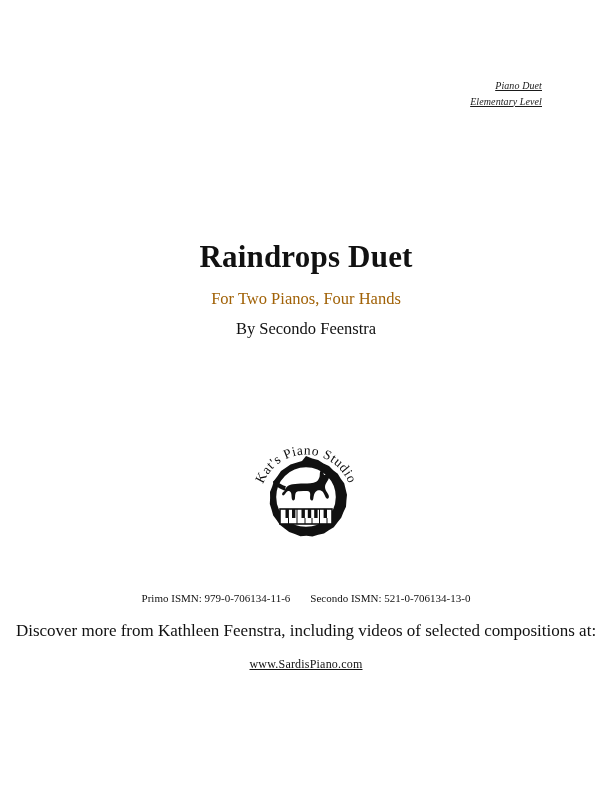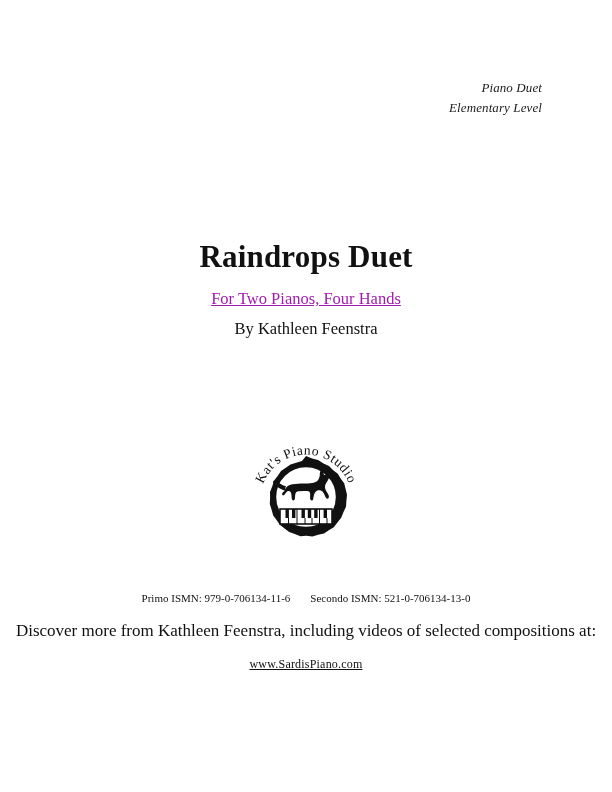--- a/index.html
+++ b/index.html
@@ -26,48 +26,48 @@
   
   .header-block {
     position: absolute;
     top: 78px;
     right: 70px;
     text-align: right;
     line-height: 1.55;
   }
   .header-line {
     font-style: italic;
-    font-size: 13px;
+    font-size: 10px;
     letter-spacing: 0.1px;
     color: #1a1a1a;
     white-space: nowrap;
+    text-decoration: underline;
   }
 
   
   .title-block {
     position: absolute;
     top: 240px;
     left: 0;
     width: 612px;
     text-align: center;
   }
   .doc-title {
     font-size: 31px;
     font-weight: bold;
     letter-spacing: 0.2px;
     color: #111111;
     margin: 0 0 14px 0;
     line-height: 1.1;
   }
   .doc-subtitle {
     font-size: 16.5px;
-    color: #a21caf;
+    color: #a16207;
     margin: 0 0 8px 0;
     line-height: 1.35;
-    text-decoration: underline;
   }
   .doc-composer {
     font-size: 16.5px;
     color: #111111;
     margin: 0;
     line-height: 1.35;
   }
 
   
   .logo-wrap {
@@ -124,21 +124,21 @@
 <div class="page">
 
   <div class="header-block">
     <div class="header-line">Piano Duet</div>
     <div class="header-line">Elementary Level</div>
   </div>
 
   <div class="title-block">
     <h1 class="doc-title">Raindrops Duet</h1>
     <div class="doc-subtitle">For Two Pianos, Four Hands</div>
-    <div class="doc-composer">By Kathleen Feenstra</div>
+    <div class="doc-composer">By Secondo Feenstra</div>
   </div>
 
   <div class="logo-wrap">
     <div class="logo">
       <svg viewBox="0 0 130 130" width="130" height="130" aria-hidden="true">
         <defs>
           <path id="arcpath" d="M 20,76 A 46,46 0 0 1 110,76" fill="none"></path>
         </defs>
 
         <text font-family="Liberation Serif, serif" font-size="13.5" fill="#111111" letter-spacing="0.6">

